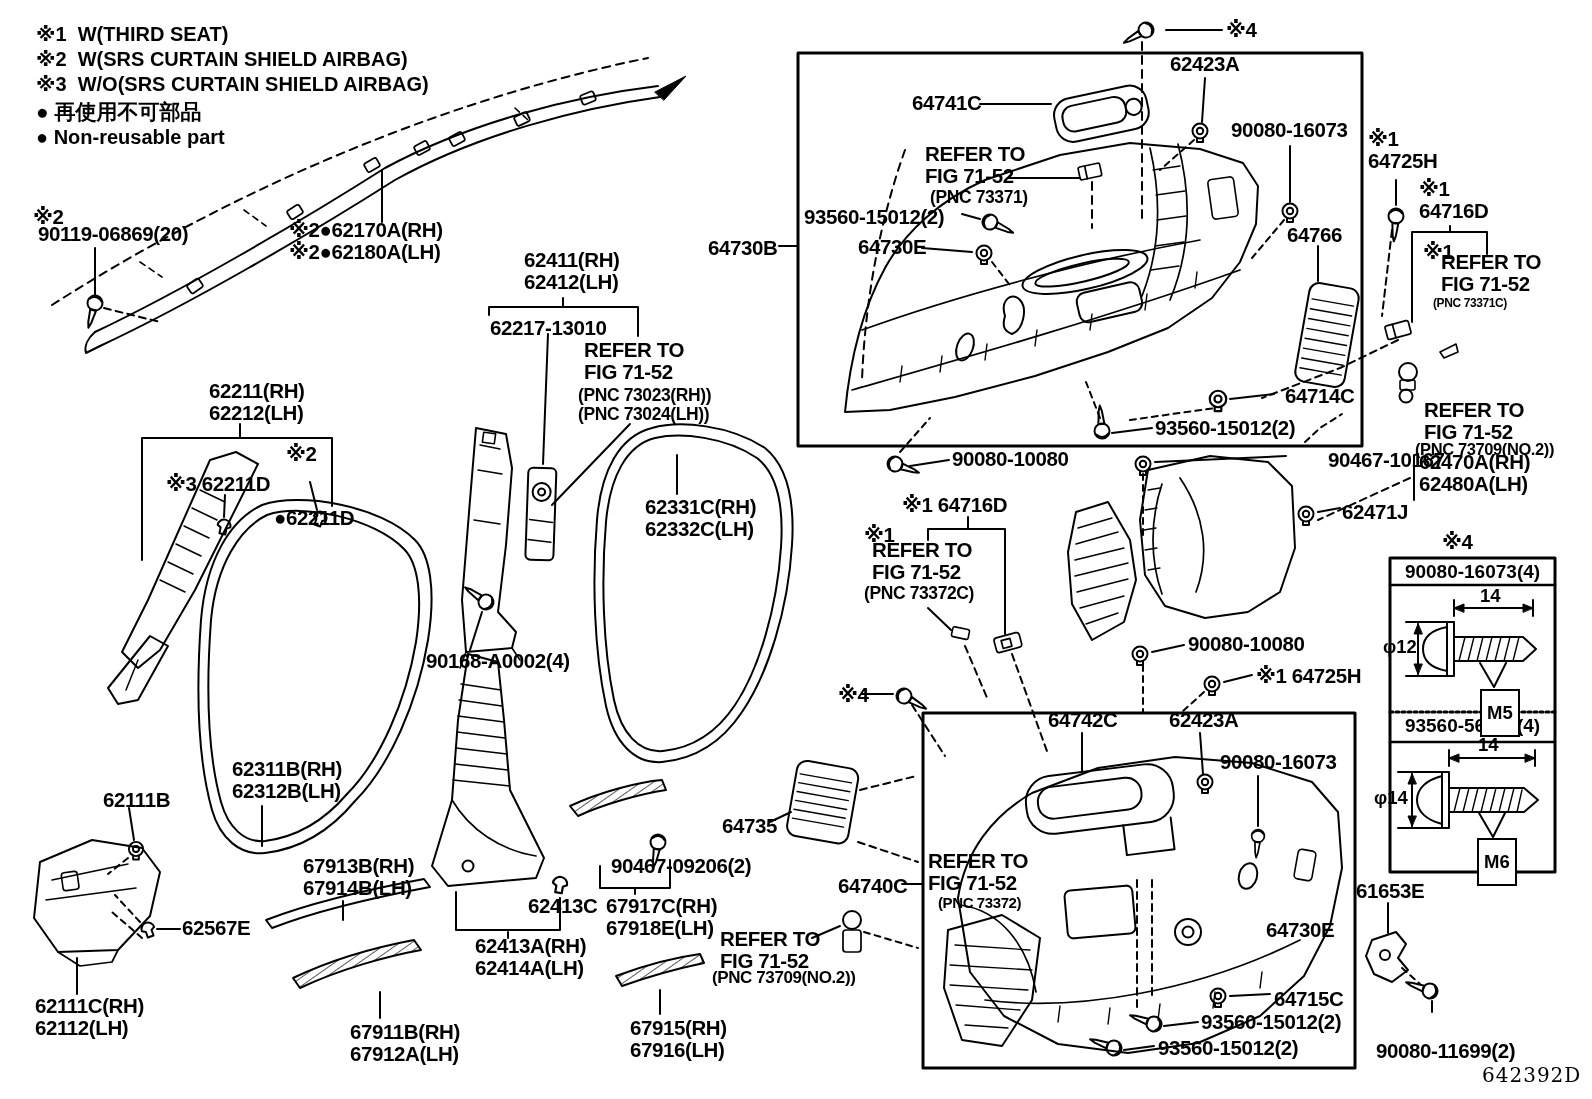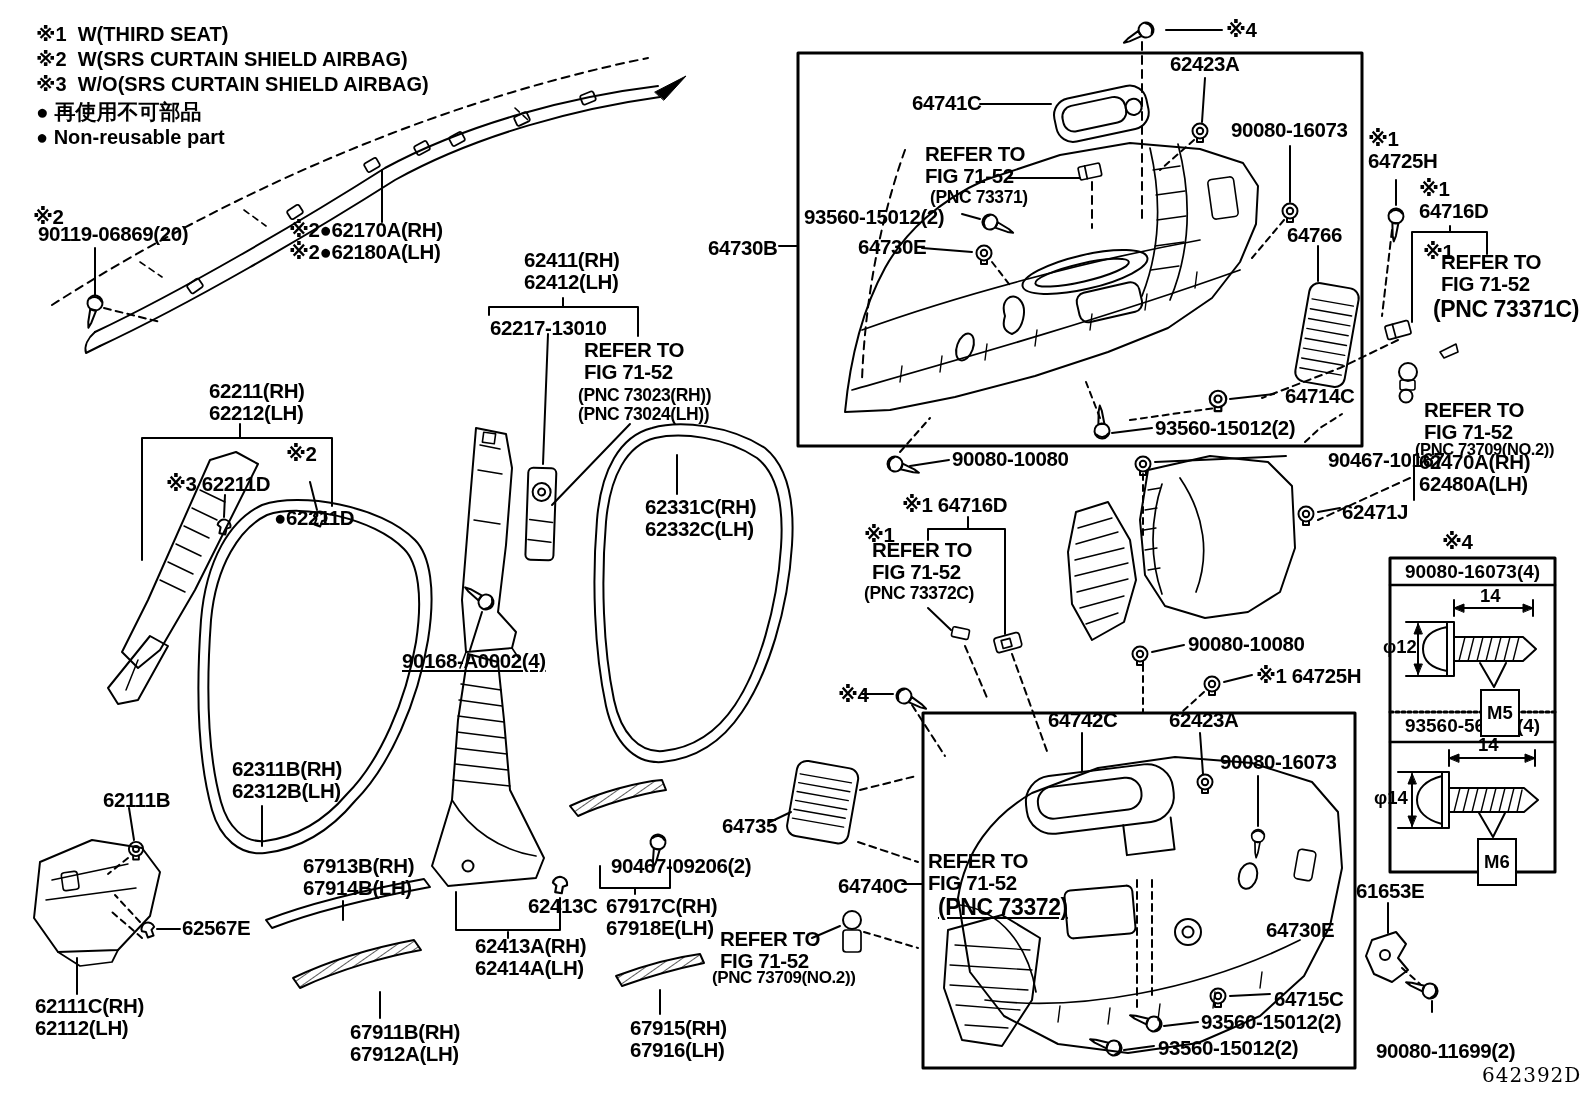--- a/index.html
+++ b/index.html
@@ -42,21 +42,21 @@
 FIG 71-52</div>
       <div class="plabel" style="left: 578px; top: 386px; font-size: 17.5px;">(PNC 73023(RH))
 (PNC 73024(LH))</div>
       <div class="plabel" style="left: 209px; top: 380px;">62211(RH)
 62212(LH)</div>
       <div class="plabel" style="left: 286px; top: 443px;">※2</div>
       <div class="plabel" style="left: 274px; top: 459px; margin-top: 48px;">●62211D</div>
       <div class="plabel" style="left: 166px; top: 473px;">※3 62211D</div>
       <div class="plabel" style="left: 645px; top: 496px;">62331C(RH)
 62332C(LH)</div>
-      <div class="plabel" style="left: 402px; top: 650px; text-decoration: underline;">90168-A0002(4)</div>
+      <div class="plabel" style="left: 426px; top: 650px;">90168-A0002(4)</div>
       <div class="plabel" style="left: 103px; top: 789px;">62111B</div>
       <div class="plabel" style="left: 232px; top: 758px;">62311B(RH)
 62312B(LH)</div>
       <div class="plabel" style="left: 182px; top: 917px;">62567E</div>
       <div class="plabel" style="left: 35px; top: 995px;">62111C(RH)
 62112(LH)</div>
       <div class="plabel" style="left: 303px; top: 855px;">67913B(RH)
 67914B(LH)</div>
       <div class="plabel" style="left: 350px; top: 1021px;">67911B(RH)
 67912A(LH)</div>
@@ -68,40 +68,40 @@
 67918E(LH)</div>
       <div class="plabel" style="left: 630px; top: 1017px;">67915(RH)
 67916(LH)</div>
       <div class="plabel" style="left: 720px; top: 928px;">REFER TO
 FIG 71-52</div>
       <div class="plabel" style="left: 712px; top: 969px; font-size: 17px;">(PNC 73709(NO.2))</div>
       <div class="plabel" style="left: 722px; top: 815px;">64735</div>
       <div class="plabel" style="left: 838px; top: 875px;">64740C</div>
       <div class="plabel" style="left: 928px; top: 850px;">REFER TO
 FIG 71-52</div>
-      <div class="plabel" style="left: 938px; top: 895px; font-size: 23px; text-decoration: underline;">(PNC 73372)</div>
+      <div class="plabel" style="left: 938px; top: 895px; font-size: 15px;">(PNC 73372)</div>
       <div class="plabel" style="left: 912px; top: 92px;">64741C</div>
       <div class="plabel" style="left: 925px; top: 143px;">REFER TO
 FIG 71-52</div>
       <div class="plabel" style="left: 930px; top: 188px; font-size: 17.5px;">(PNC 73371)</div>
       <div class="plabel" style="left: 804px; top: 206px;">93560-15012(2)</div>
       <div class="plabel" style="left: 858px; top: 236px;">64730E</div>
       <div class="plabel" style="left: 708px; top: 237px;">64730B</div>
       <div class="plabel" style="left: 1226px; top: 19px;">※4</div>
       <div class="plabel" style="left: 1170px; top: 53px;">62423A</div>
       <div class="plabel" style="left: 1231px; top: 119px;">90080-16073</div>
       <div class="plabel" style="left: 1368px; top: 128px;">※1
 64725H</div>
       <div class="plabel" style="left: 1419px; top: 178px;">※1
 64716D</div>
       <div class="plabel" style="left: 1287px; top: 224px;">64766</div>
       <div class="plabel" style="left: 1423px; top: 241px;">※1</div>
       <div class="plabel" style="left: 1441px; top: 251px;">REFER TO
 FIG 71-52</div>
-      <div class="plabel" style="left: 1433px; top: 297px; font-size: 23px;">(PNC 73371C)</div>
+      <div class="plabel" style="left: 1433px; top: 297px; font-size: 12px;">(PNC 73371C)</div>
       <div class="plabel" style="left: 1277px; top: 385px; margin-left: 8px;">64714C</div>
       <div class="plabel" style="left: 1155px; top: 417px;">93560-15012(2)</div>
       <div class="plabel" style="left: 952px; top: 448px;">90080-10080</div>
       <div class="plabel" style="left: 1328px; top: 449px; text-align: center;">90467-10167</div>
       <div class="plabel" style="left: 1419px; top: 451px;">62470A(RH)
 62480A(LH)</div>
       <div class="plabel" style="left: 1342px; top: 501px;">62471J</div>
       <div class="plabel" style="left: 1424px; top: 399px;">REFER TO
 FIG 71-52</div>
       <div class="plabel" style="left: 1415px; top: 441px; font-size: 16.5px;">(PNC 73709(NO.2))</div>

